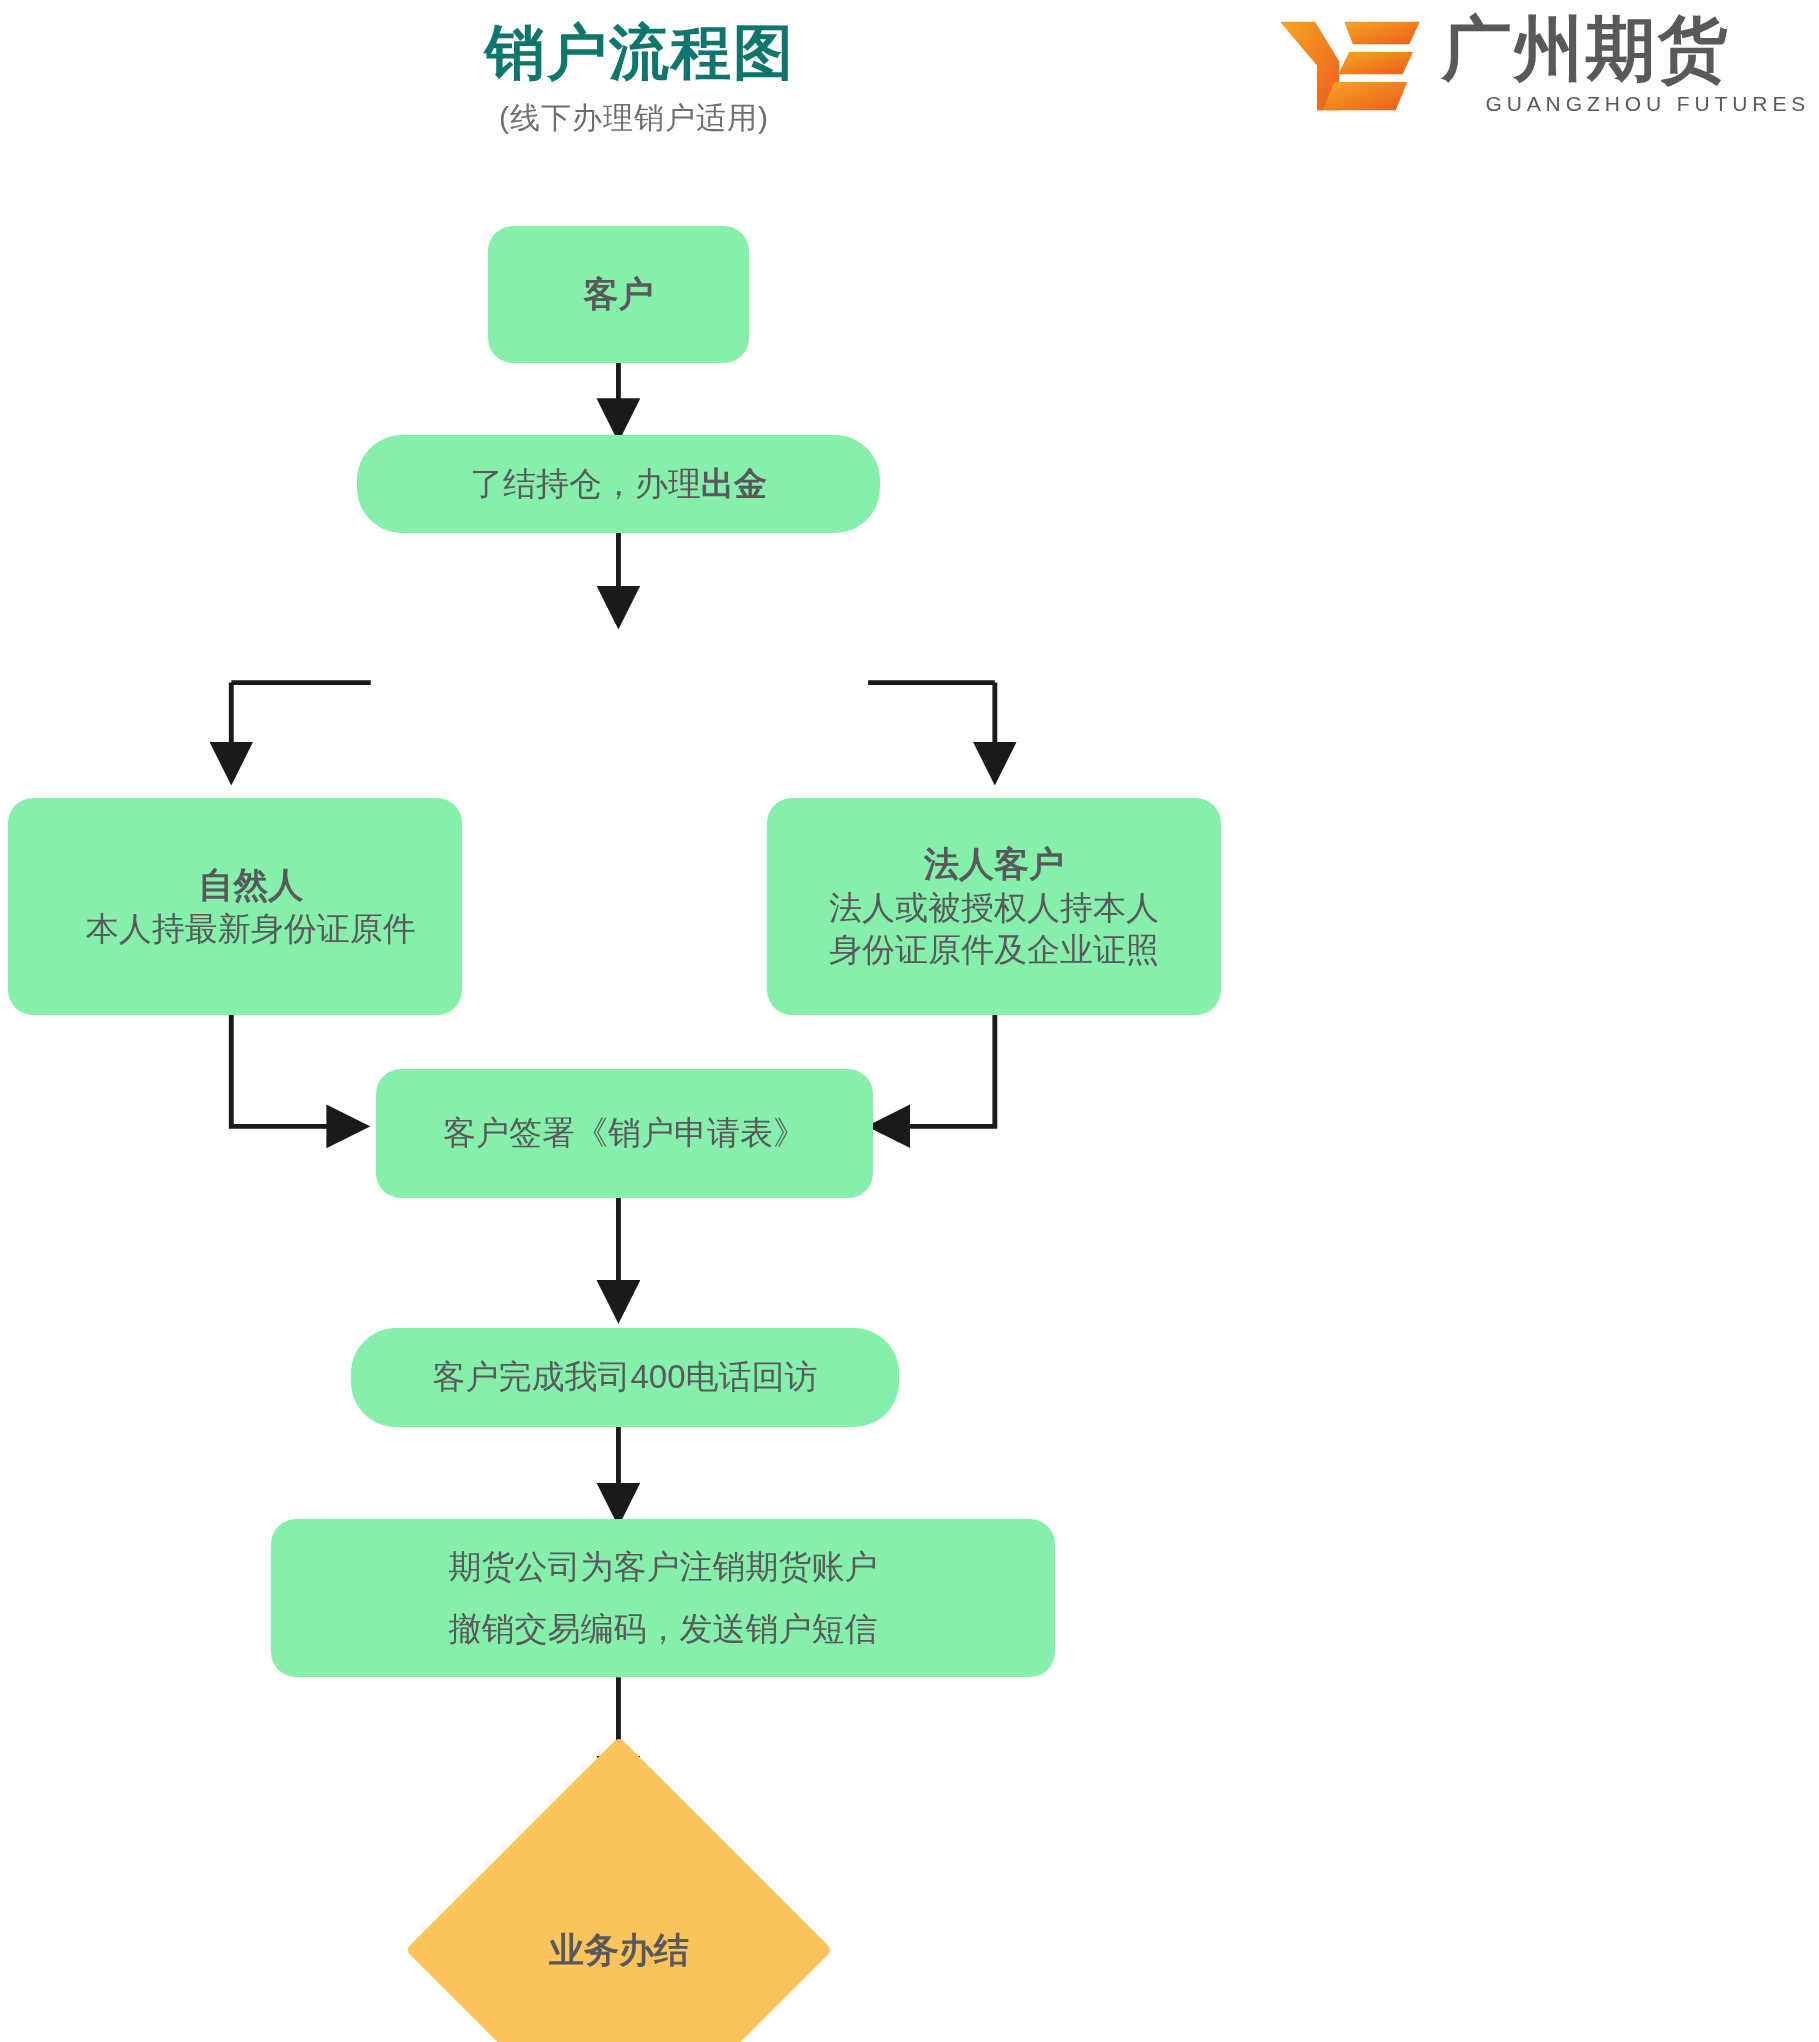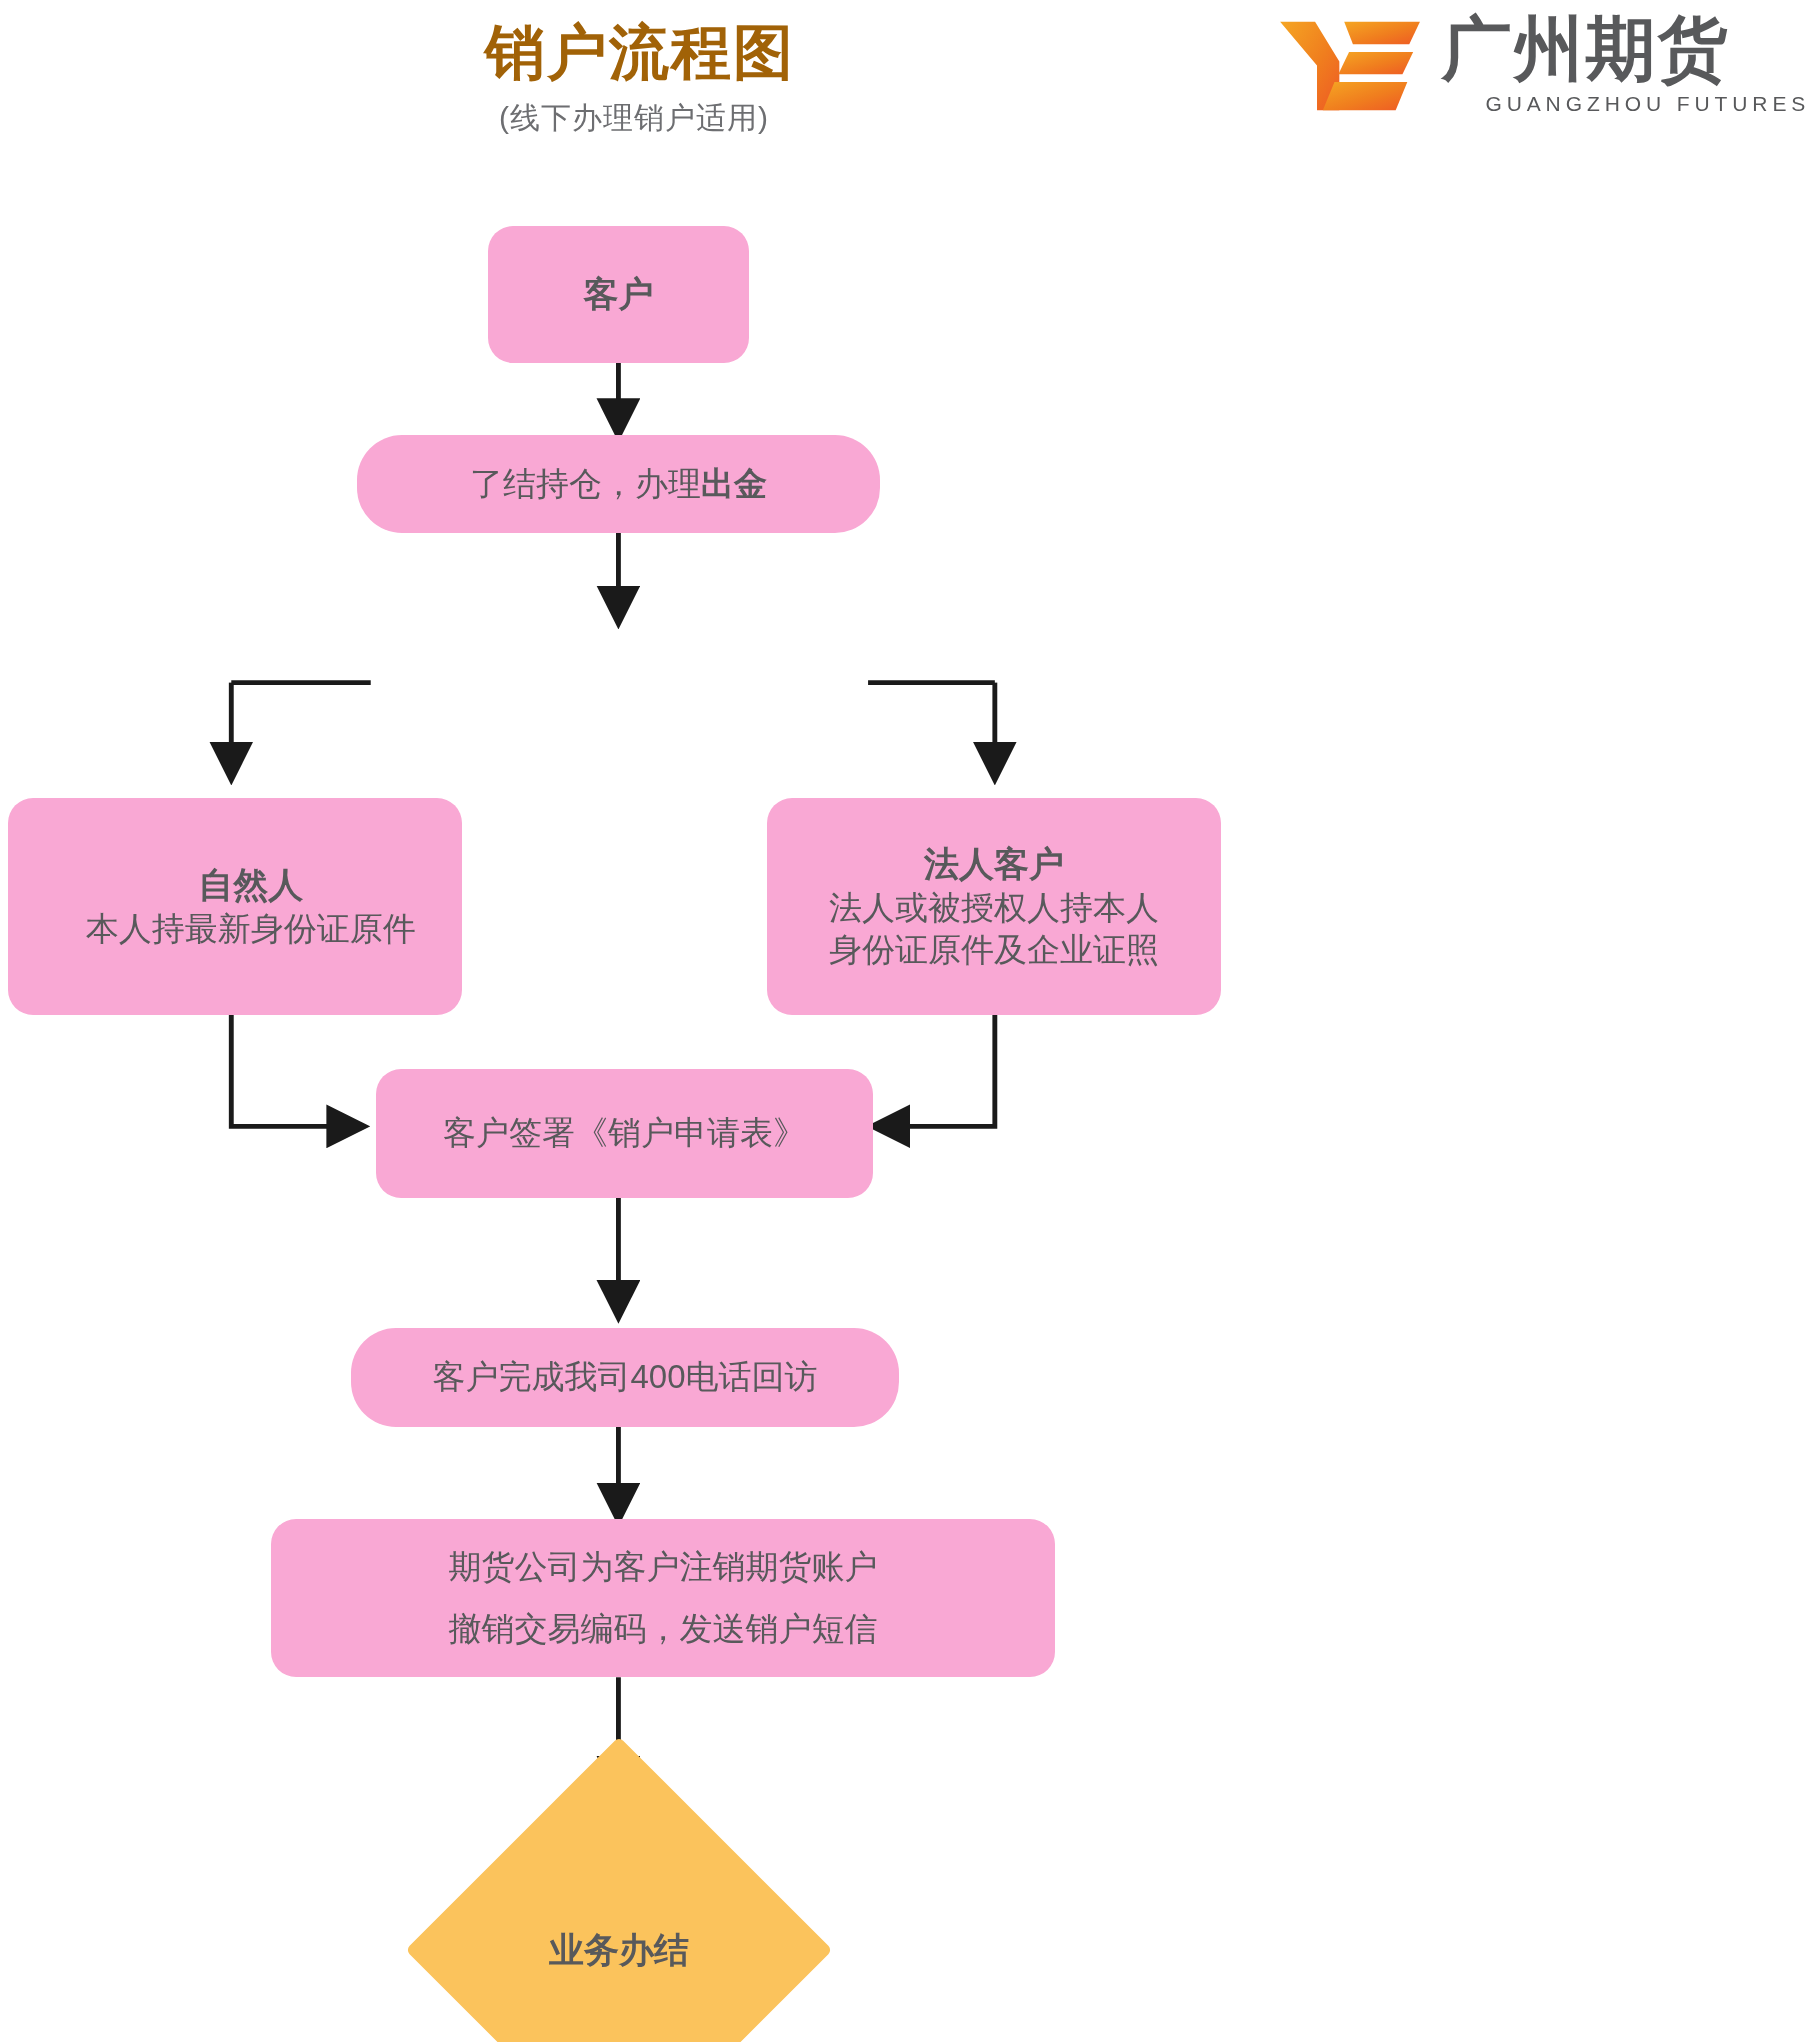--- a/index.html
+++ b/index.html
@@ -21,21 +21,21 @@
   #title-block {
     position: absolute;
     left: 0;
     top: 17.6px;
     width: 1268px;
     text-align: center;
   }
   #page-title {
     font-size: 60px;
     font-weight: bold;
-    color: #a16207;
+    color: #0f766e;
     letter-spacing: 2px;
     line-height: 1.15;
     margin: 0;
     padding-left: 12px;
   }
   #page-subtitle {
     font-size: 30px;
     color: #6D6E71;
     margin-top: 13.7px;
     line-height: 1.2;
@@ -67,21 +67,21 @@
     margin-top: 8.8px;
     margin-left: 44px;
   }
 
   
   #flow { position: absolute; left: 0; top: 0; width: 1820px; height: 2042px; }
   #connectors { position: absolute; left: 0; top: 0; width: 1820px; height: 2042px; }
 
   .node {
     position: absolute;
-    background: #f9a8d4;
+    background: #86efac;
     border-radius: 25px;
     display: flex;
     flex-direction: column;
     align-items: center;
     justify-content: center;
     color: #58595B;
     box-sizing: border-box;
     text-align: center;
   }
   .node .line { line-height: 1.28; white-space: nowrap; }

